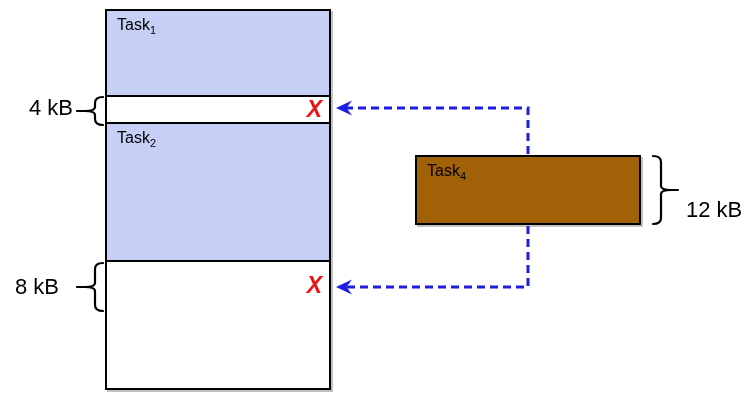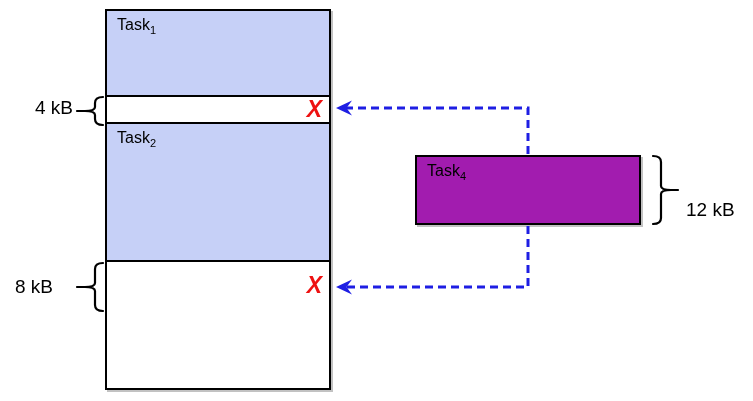--- a/index.html
+++ b/index.html
@@ -33,27 +33,27 @@
     position:absolute;left:10px;top:5px;
     font-size:16px;line-height:1.15;color:#000;white-space:nowrap;
   }
   .task-label sub{font-size:11px;}
   
   .task4-block{
     position:absolute;left:415px;top:155px;
     width:226px;height:70px;
     box-sizing:border-box;
     border:2px solid #000;
-    background:#a21caf;
+    background:#a16207;
     box-shadow:2px 2px 0 rgba(120,120,120,0.45);
   }
   
   .size-label{
     position:absolute;
-    font-size:19px;line-height:20px;color:#000;white-space:nowrap;
+    font-size:22px;line-height:20px;color:#000;white-space:nowrap;
   }
   .label-4kb{left:15px;top:98px;width:58px;text-align:right;}
   .label-8kb{left:15px;top:277px;width:58px;text-align:left;}
   .label-12kb{left:686px;top:180px;text-align:left;margin-top:20px;}
   
   .xmark{
     position:absolute;right:7px;top:50%;
     transform:translateY(-52%);
     font-size:23px;font-weight:700;font-style:italic;
     color:#ee1111;line-height:1;

